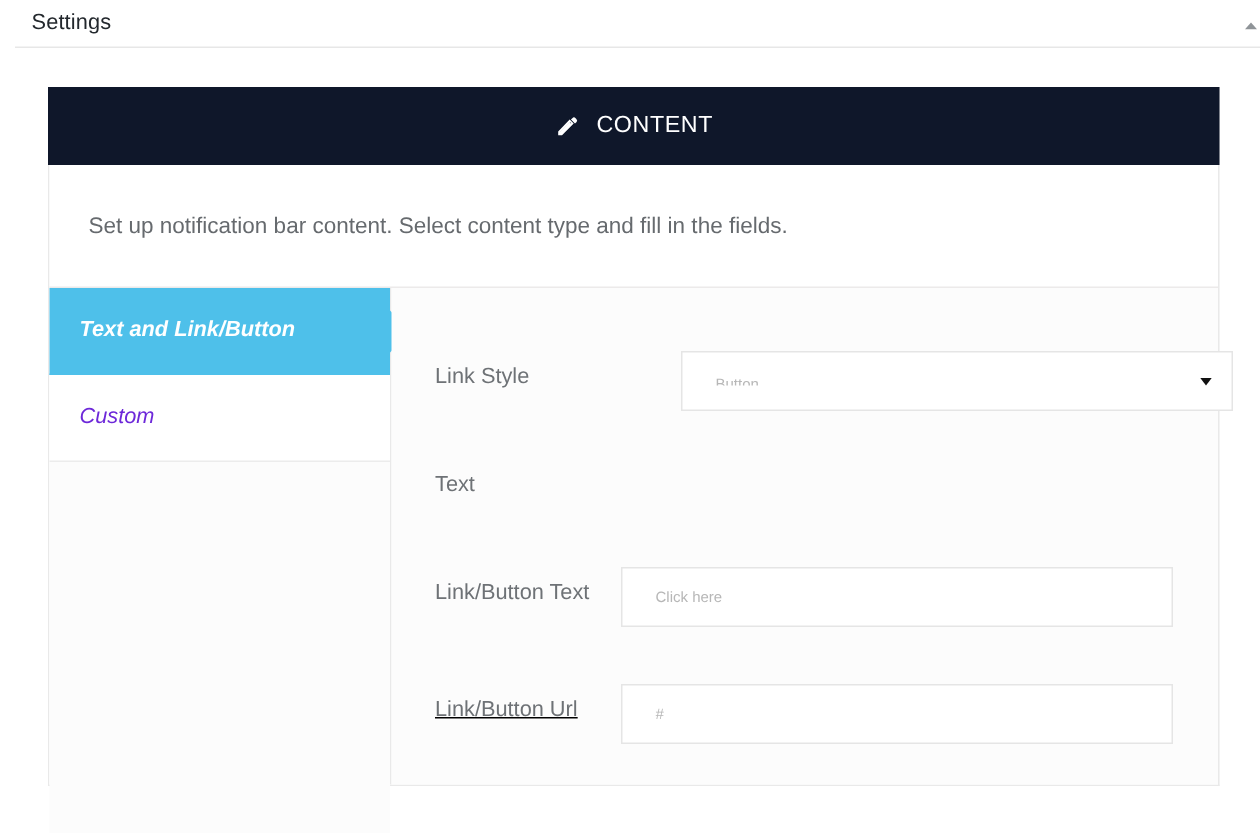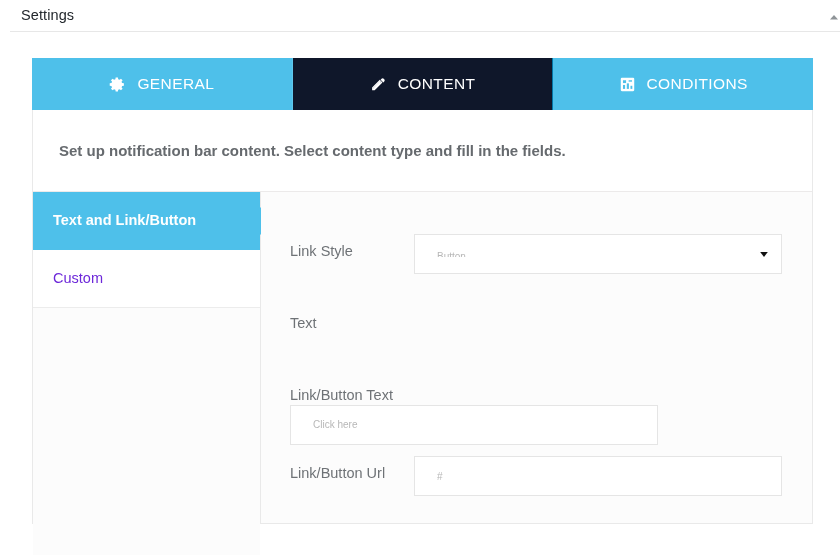--- a/index.html
+++ b/index.html
@@ -89,38 +89,38 @@
     left: 33px; top: 110px;
     width: 779px; height: 82px;
     background: #ffffff;
     border-bottom: 1px solid #eceaea;
   }
   .desc-text {
     position: absolute;
     left: 26px; top: 32px;
     font-size: 15px;
     color: #666a6e;
-    font-weight: bold;
   }
 
   
   .body-area {
     position: absolute;
     left: 33px; top: 192px;
     width: 779px; height: 331px;
     background: #fcfcfc;
   }
 
   
   .vnav {
     position: absolute;
     left: 0; top: 0;
     width: 228px; height: 331px;
     background: #ffffff;
     border-right: 1px solid #e9e9e9;
+    font-style: italic;
   }
   .vnav-item {
     position: relative;
     padding: 18px 20px;
     font-size: 14.5px;
     color: #6d28d9;
     cursor: pointer;
     border-bottom: 1px solid #ececec;
     line-height: 1.45;
     background: #ffffff;
@@ -154,24 +154,24 @@
     width: 551px; height: 331px;
     background: #fcfcfc;
   }
   .form-row {
     position: absolute;
     left: 29px;
     width: 512px;
     display: flex;
     align-items: flex-start;
   }
-  .form-row.r1 { top: 42px; }
+  .form-row.r1 { top: 42px; gap: 40px; }
   .form-row.r2 { top: 114px; gap: 20px; }
-  .form-row.r3 { top: 186px; flex-direction: column; }
-  .form-row.r4 { top: 264px; }
+  .form-row.r3 { top: 186px; }
+  .form-row.r4 { top: 264px; text-decoration: underline; }
 
   .field-label {
     width: 124px;
     flex: none;
     font-size: 14.5px;
     color: #6e7276;
     line-height: 1.28;
     padding-top: 8px;
   }
   .field-ctl {
@@ -218,55 +218,33 @@
     <svg width="14" height="14" viewBox="0 0 14 14" aria-hidden="true">
       <polygon points="7,5 11,9.5 3,9.5" fill="#8f9498"></polygon>
     </svg>
   </div>
 </div>
 
 <div class="panel"></div>
 
 <div class="tabbar">
 
-  <div class="tab">
-    <span class="tab-icon">
-      <svg width="17" height="17" viewBox="0 0 24 24" fill="#ffffff" aria-hidden="true">
-        <path d="M12 8.2a3.8 3.8 0 100 7.6 3.8 3.8 0 000-7.6zm0 5.9a2.1 2.1 0 110-4.2 2.1 2.1 0 010 4.2z"></path>
-        <path d="M21 13.6v-3.2l-2.5-.4a6.9 6.9 0 00-.8-1.9l1.5-2-2.3-2.3-2 1.5a6.9 6.9 0 00-1.9-.8L12.6 2h-3.2l-.4 2.5a6.9 6.9 0 00-1.9.8l-2-1.5L2.8 6.1l1.5 2a6.9 6.9 0 00-.8 1.9L1 10.4v3.2l2.5.4c.18.67.45 1.3.8 1.9l-1.5 2 2.3 2.3 2-1.5c.6.35 1.23.62 1.9.8l.4 2.5h3.2l.4-2.5c.67-.18 1.3-.45 1.9-.8l2 1.5 2.3-2.3-1.5-2c.35-.6.62-1.23.8-1.9l2.5-.4z"></path>
-      </svg>
-    </span>
-    <span class="tab-label">GENERAL</span>
-  </div>
 
   <div class="tab active">
     <span class="tab-icon">
       <svg width="17" height="17" viewBox="0 0 24 24" fill="#ffffff" aria-hidden="true">
         <path d="M20.1 4.6l-.7-.7a2.2 2.2 0 00-3.1 0l-1.3 1.3 3.8 3.8 1.3-1.3a2.2 2.2 0 000-3.1z"></path>
         <path d="M3 16.4V20h3.6L17.6 9l-3.8-3.8L3 16.4zm1.9 1.7v-1l9.4-9.4 1 1-9.4 9.4h-1z"></path>
         <path d="M4.4 17.2l9.4-9.4 2 2-9.4 9.4H4.4z"></path>
       </svg>
     </span>
     <span class="tab-label">CONTENT</span>
   </div>
 
 
-  <div class="tab">
-    <span class="tab-icon">
-      <svg width="17" height="17" viewBox="0 0 24 24" aria-hidden="true">
-        <rect x="2.5" y="2.5" width="19" height="19" rx="1.6" fill="#ffffff"></rect>
-        <rect x="5.6" y="6" width="4.4" height="4" fill="#4ec0ea"></rect>
-        <rect x="13.6" y="6" width="4.8" height="2" fill="#4ec0ea"></rect>
-        <rect x="5.6" y="12.6" width="3" height="5.6" fill="#4ec0ea"></rect>
-        <rect x="11" y="10.4" width="3" height="7.8" fill="#4ec0ea"></rect>
-        <rect x="16.2" y="13.8" width="2.6" height="4.4" fill="#4ec0ea"></rect>
-      </svg>
-    </span>
-    <span class="tab-label">CONDITIONS</span>
-  </div>
 </div>
 
 <div class="desc-strip">
   <div class="desc-text">Set up notification bar content. Select content type and fill in the fields.</div>
 </div>
 
 <div class="body-area">
 
   <div class="vnav">
     <div class="vnav-item active">

